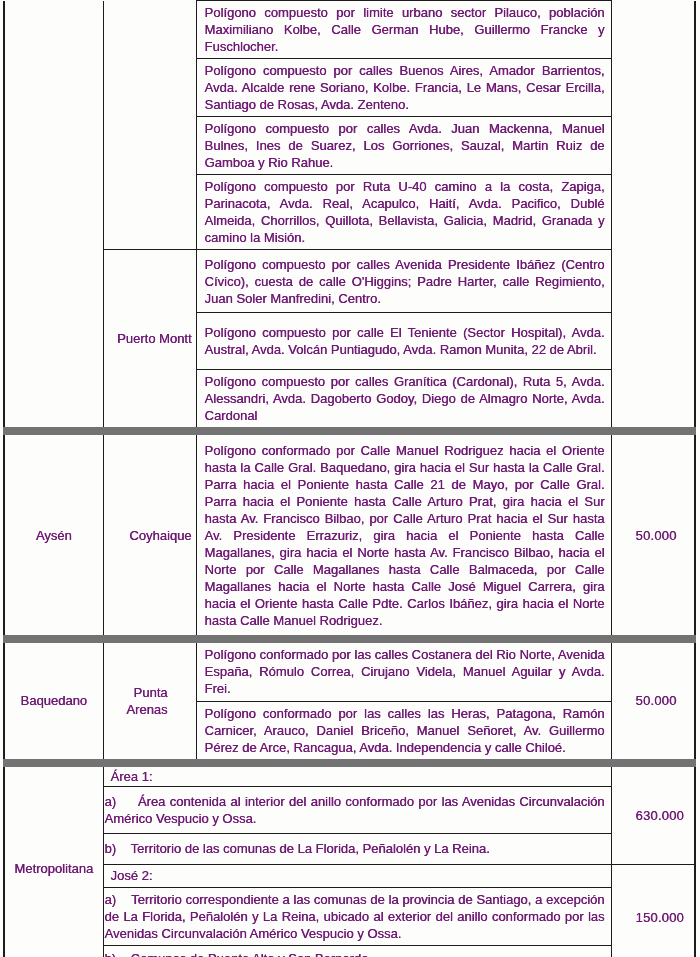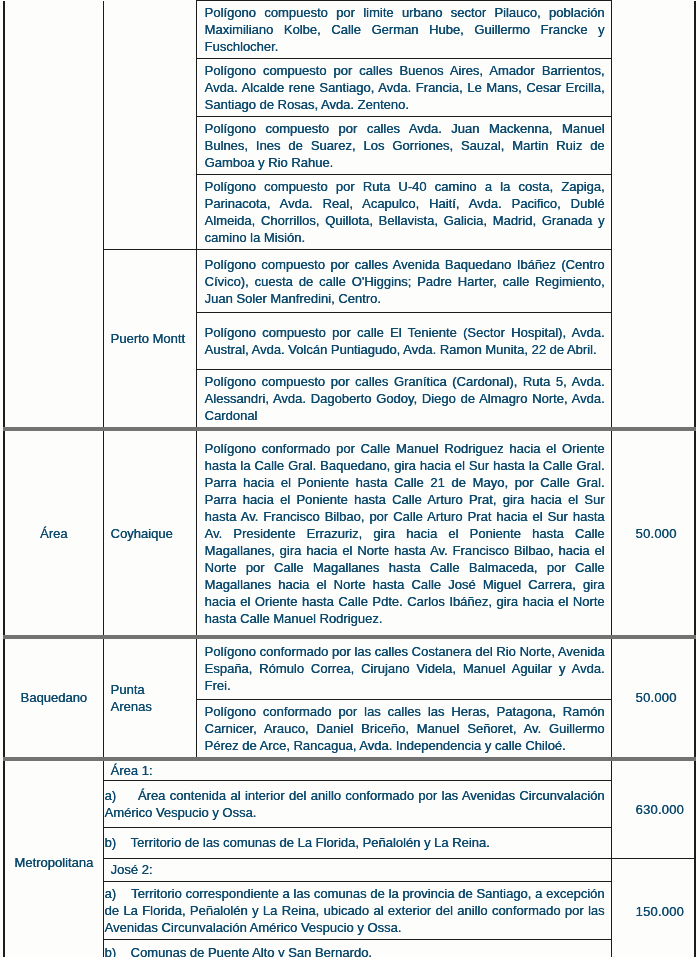--- a/index.html
+++ b/index.html
@@ -1,52 +1,52 @@
 <!DOCTYPE html>
 <html lang="es"><head>
 <meta charset="utf-8">
 <style>
   html,body{margin:0;padding:0;background:#ffffff;}
   .page{
     position:relative;
     width:700px;height:957px;
     background:#fdfdfc;
     font-family:"Liberation Sans","DejaVu Sans",sans-serif;
-    color:#0c4a6e;
+    color:#701a75;
     overflow:hidden;
   }
   table.doc{
     border-collapse:collapse;
     table-layout:fixed;
     width:691px;
     margin-left:3px;
     border-left:2px solid #1c1c1c;
     border-right:2px solid #1c1c1c;
     border-bottom:3px solid #1c1c1c;
   }
   td{
     border:1px solid #1c1c1c;
     vertical-align:middle;
     font-size:13px;
     line-height:17px;
     text-shadow:0.35px 0 0 currentColor; 
     overflow:hidden;
   }
   td.no-top{border-top:none;}
-  tr.group-start td{border-top:4px solid #737373;}
+  tr.group-start td{border-top:8px solid #737373;}
   td.desc{
     text-align:justify;
     padding:3px 6px 3px 8px;
   }
   td.region{
     text-align:center;
     padding:0 2px;
   }
   td.city{
-    text-align:left;
+    text-align:right;
     padding:0 4px 0 7px;
   }
   td.city-narrow{padding-right:28px;}
   td.amount{
     text-align:left;
     padding-left:24px;
     letter-spacing:0.2px;
   }
   td.area-title{
     font-weight:normal;
@@ -71,42 +71,42 @@
     </colgroup>
 
     <tbody>
         <tr style="height:58px">
       <td class="region no-top" rowspan="7"></td>
       <td class="city no-top" rowspan="4"></td>
       <td class="desc">Polígono compuesto por limite urbano sector Pilauco, población Maximiliano Kolbe, Calle German Hube, Guillermo Francke y Fuschlocher.</td>
       <td class="amount no-top" rowspan="7"></td>
     </tr>
     <tr style="height:57px">
-      <td class="desc">Polígono compuesto por calles Buenos Aires, Amador Barrientos, Avda. Alcalde rene Santiago, Avda. Francia, Le Mans, Cesar Ercilla, Santiago de Rosas, Avda. Zenteno.</td>
+      <td class="desc">Polígono compuesto por calles Buenos Aires, Amador Barrientos, Avda. Alcalde rene Soriano, Kolbe. Francia, Le Mans, Cesar Ercilla, Santiago de Rosas, Avda. Zenteno.</td>
     </tr>
     <tr style="height:57px">
       <td class="desc">Polígono compuesto por calles Avda. Juan Mackenna, Manuel Bulnes, Ines de Suarez, Los Gorriones, Sauzal, Martin Ruiz de Gamboa y Rio Rahue.</td>
     </tr>
     <tr style="height:71px">
       <td class="desc">Polígono compuesto por Ruta U-40 camino a la costa, Zapiga, Parinacota, Avda. Real, Acapulco, Haití, Avda. Pacifico, Dublé Almeida, Chorrillos, Quillota, Bellavista, Galicia, Madrid, Granada y camino la Misión.</td>
     </tr>
 
     <tr style="height:63px">
       <td class="city" rowspan="3">Puerto Montt</td>
-      <td class="desc">Polígono compuesto por calles Avenida Baquedano Ibáñez (Centro Cívico), cuesta de calle O'Higgins; Padre Harter, calle Regimiento, Juan Soler Manfredini, Centro.</td>
+      <td class="desc">Polígono compuesto por calles Avenida Presidente Ibáñez (Centro Cívico), cuesta de calle O'Higgins; Padre Harter, calle Regimiento, Juan Soler Manfredini, Centro.</td>
     </tr>
     <tr style="height:57px">
       <td class="desc">Polígono compuesto por calle El Teniente (Sector Hospital), Avda. Austral, Avda. Volcán Puntiagudo, Avda. Ramon Munita, 22 de Abril.</td>
     </tr>
     <tr style="height:46px">
       <td class="desc">Polígono compuesto por calles Granítica (Cardonal), Ruta 5, Avda. Alessandri, Avda. Dagoberto Godoy, Diego de Almagro Norte, Avda. Cardonal</td>
     </tr>
 
     <tr class="group-start" style="height:208px">
-      <td class="region">Área</td>
+      <td class="region">Aysén</td>
       <td class="city">Coyhaique</td>
       <td class="desc">Polígono conformado por Calle Manuel Rodriguez hacia el Oriente hasta la Calle Gral. Baquedano, gira hacia el Sur hasta la Calle Gral. Parra hacia el Poniente hasta Calle 21 de Mayo, por Calle Gral. Parra hacia el Poniente hasta Calle Arturo Prat, gira hacia el Sur hasta Av. Francisco Bilbao, por Calle Arturo Prat hacia el Sur hasta Av. Presidente Errazuriz, gira hacia el Poniente hasta Calle Magallanes, gira hacia el Norte hasta Av. Francisco Bilbao, hacia el Norte por Calle Magallanes hasta Calle Balmaceda, por Calle Magallanes hacia el Norte hasta Calle José Miguel Carrera, gira hacia el Oriente hasta Calle Pdte. Carlos Ibáñez, gira hacia el Norte hasta Calle Manuel Rodriguez.</td>
       <td class="amount">50.000</td>
     </tr>
 
     <tr class="group-start" style="height:62px">
       <td class="region" rowspan="2">Baquedano</td>
       <td class="city city-narrow" rowspan="2">Punta Arenas</td>
       <td class="desc">Polígono conformado por las calles Costanera del Rio Norte, Avenida España, Rómulo Correa, Cirujano Videla, Manuel Aguilar y Avda. Frei.</td>
       <td class="amount" rowspan="2">50.000</td>

